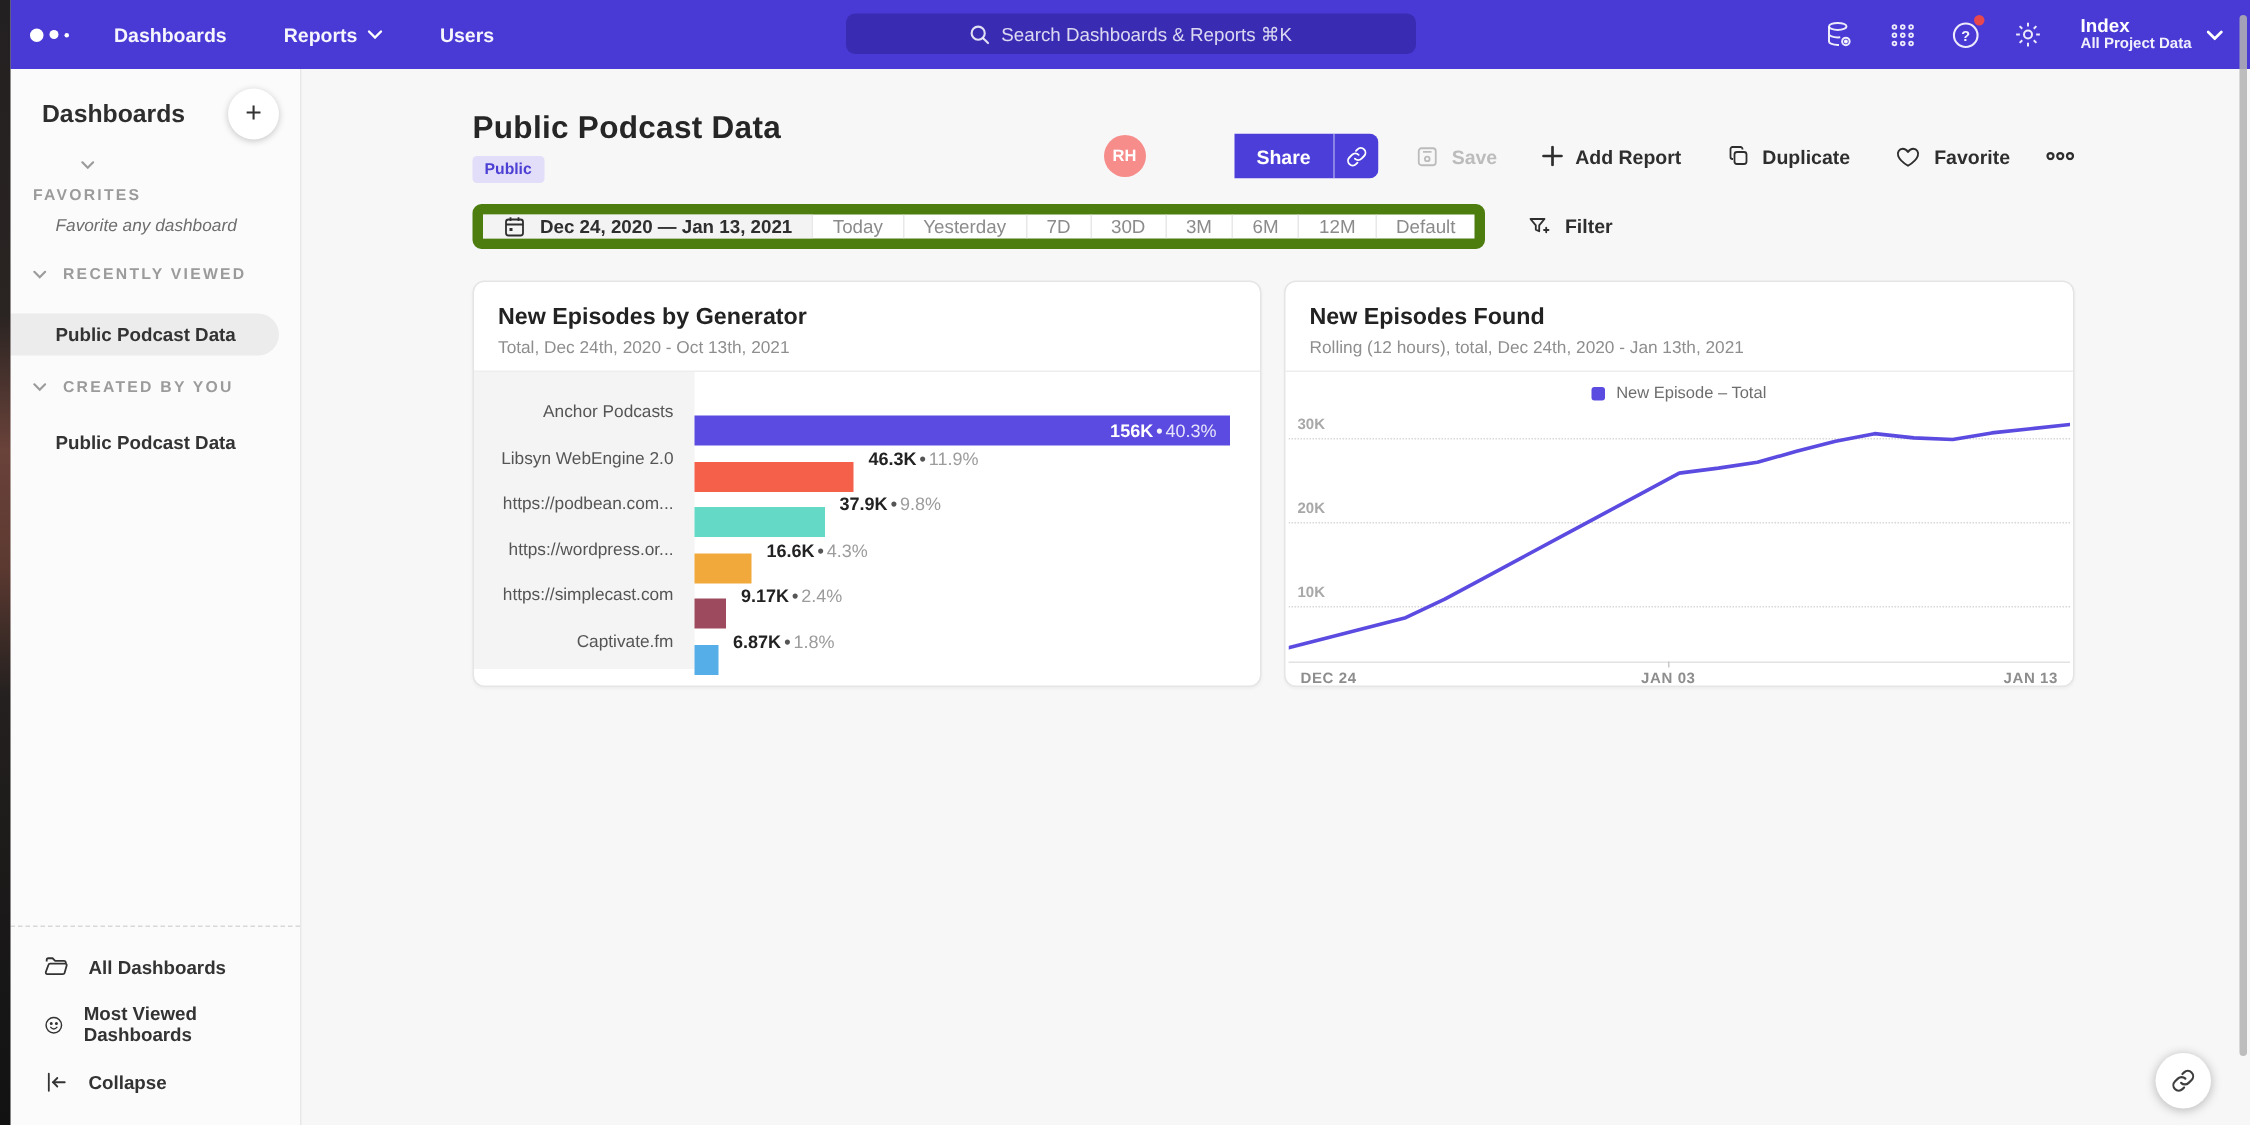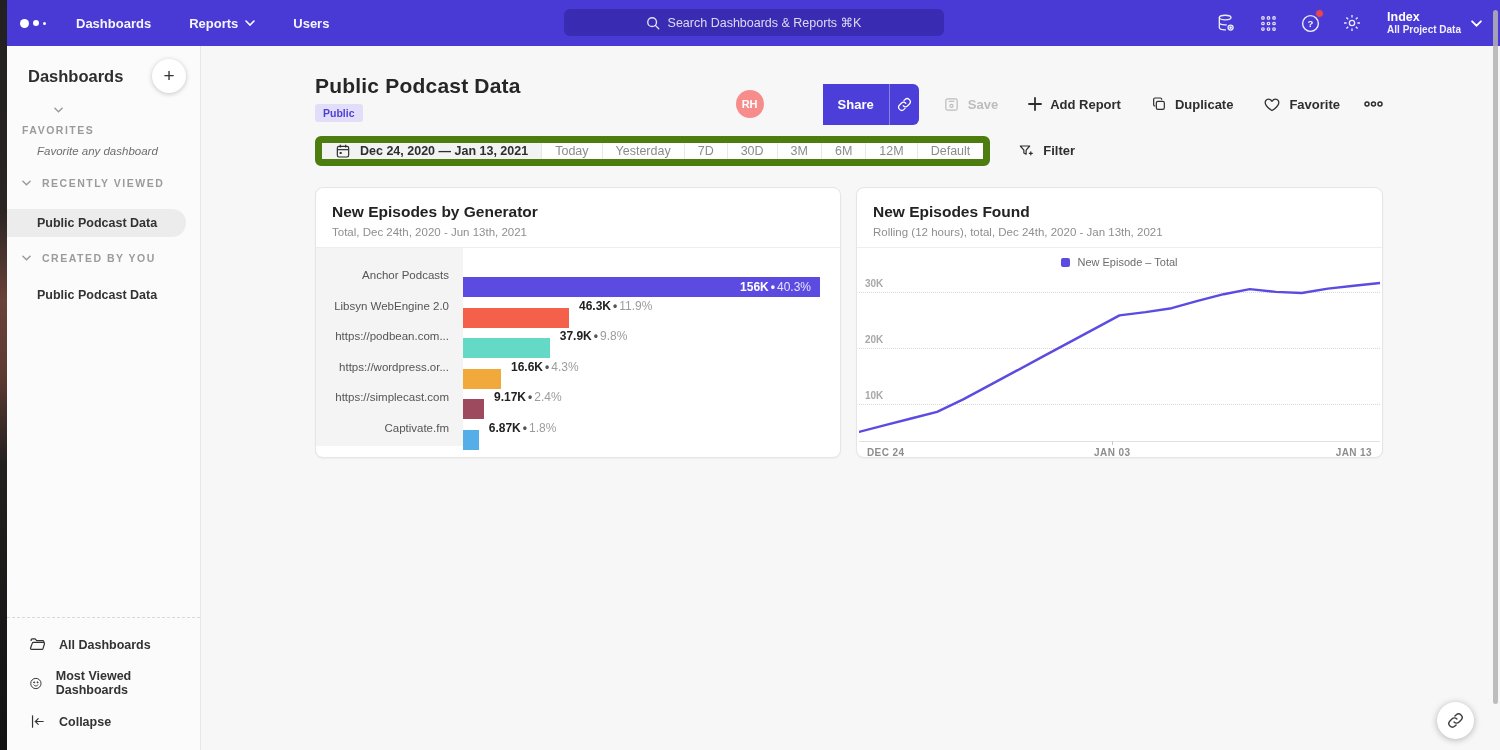--- a/index.html
+++ b/index.html
@@ -47,21 +47,21 @@
 
   
   .main { position:absolute; left:202px; top:46px; right:0; bottom:0; }
   .page-title { position:absolute; left:113px; top:28px; font-size:21px; font-weight:700; color:#262626; letter-spacing:.2px; }
   .page-badge { position:absolute; left:113px; top:58px; background:#e2ddf8; color:#4c3fd4; font-size:10.5px;
     font-weight:700; padding:3px 8px; border-radius:3px; }
 
   .actions { position:absolute; right:117px; top:43px; height:30px; display:flex; align-items:center; }
   .avatar { width:28px; height:28px; border-radius:50%; background:#f78d8a; color:#fff; font-size:11px; font-weight:700;
     display:flex; align-items:center; justify-content:center; margin-right:12px; cursor:pointer; }
-  .share-split { display:flex; height:41px; border-radius:6px; overflow:hidden; cursor:pointer;padding-left:47px; }
+  .share-split { display:flex; height:30px; border-radius:6px; overflow:hidden; cursor:pointer;padding-left:47px; }
   .share-main { background:#4c3ed9; color:#fff; font-size:13px; font-weight:700; display:flex; align-items:center; padding:0 15px; }
   .share-link { background:#4c3ed9; width:30px; display:flex; align-items:center; justify-content:center; border-left:1px solid rgba(255,255,255,.35); }
   .act { display:flex; align-items:center; gap:8px; font-size:13px; font-weight:700; color:#2e2e2e; cursor:pointer; white-space:nowrap; }
   .act.disabled { color:#bcbcbc; cursor:default; }
 
   .datebar { position:absolute; left:113px; top:90px; height:30px; display:flex; align-items:center; }
   .segmented { display:flex; align-items:stretch; height:30px; background:#fff; border:7px solid #4d7c0f; border-radius:6px; overflow:hidden; }
   .seg { display:flex; align-items:center; padding:0 13px; font-size:12.5px; color:#8b8b8b; border-left:1px solid #e8e8e8; cursor:pointer; white-space:nowrap; }
   .seg.range { border-left:none; background:#f3f3f4; color:#2e2e2e; font-weight:700; gap:9px; }
   .filterbar { display:flex; align-items:flex-start; gap:9px; margin-left:28px; font-size:13px; font-weight:700; color:#2e2e2e; cursor:pointer; }
@@ -323,21 +323,21 @@
           <line x1="17" y1="15.5" x2="21.5" y2="15.5" stroke-linecap="round"></line>
           <line x1="19.2" y1="13.2" x2="19.2" y2="17.8" stroke-linecap="round"></line>
         </svg>
       <span>Filter</span>
     </div>
   </div>
 
   <div class="card card-l">
     <div class="card-head">
       <div class="card-title">New Episodes by Generator</div>
-      <div class="card-sub">Total, Dec 24th, 2020 - Jun 13th, 2021</div>
+      <div class="card-sub">Total, Dec 24th, 2020 - Oct 13th, 2021</div>
     </div>
     <div class="rows">
       <div class="label-col-bg"></div>
       <div class="bar-row">
         <div class="bar-cat">Anchor Podcasts</div>
         <div class="bar-track">
             <div class="bar" style="width: 100%; background: rgb(91, 75, 224);">
           <span class="bar-val inside"><span>156K</span><span class="bullet">•</span><span class="pct">40.3%</span></span>
         </div>
           </div>

